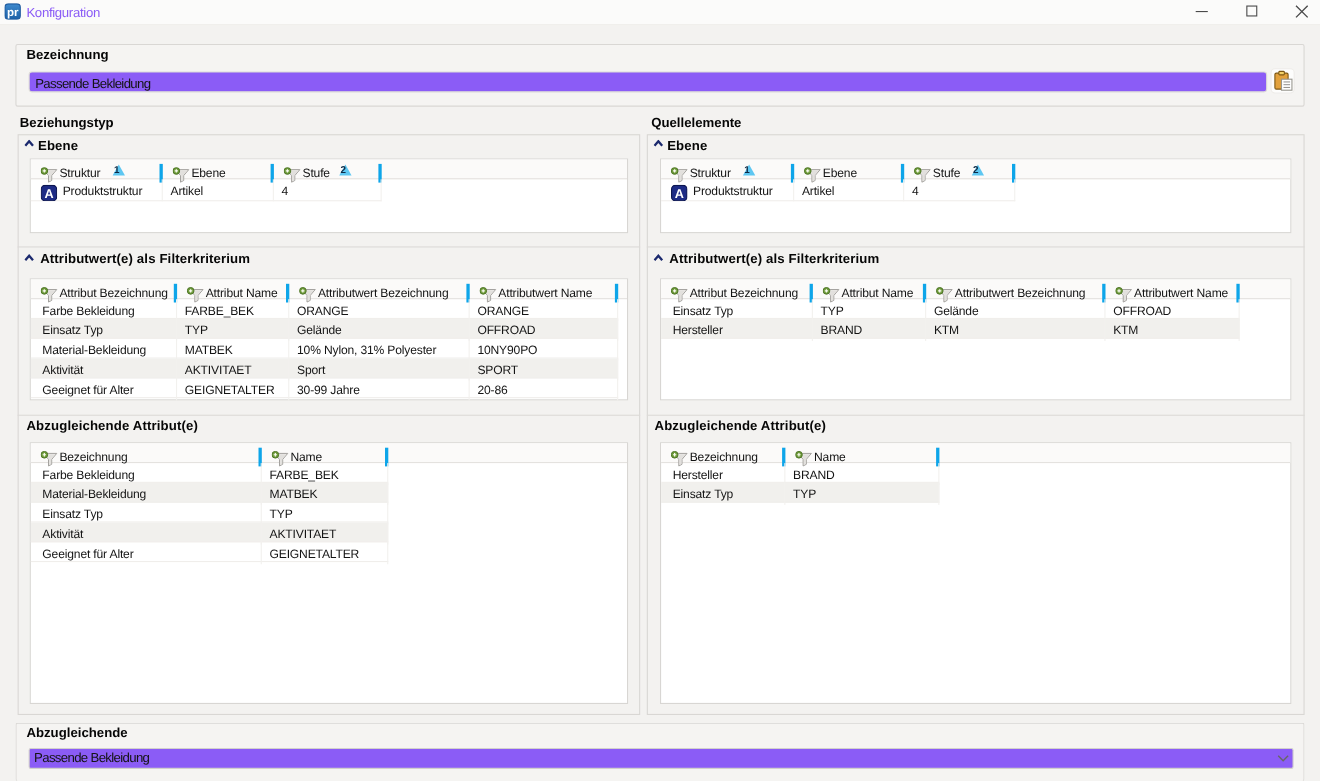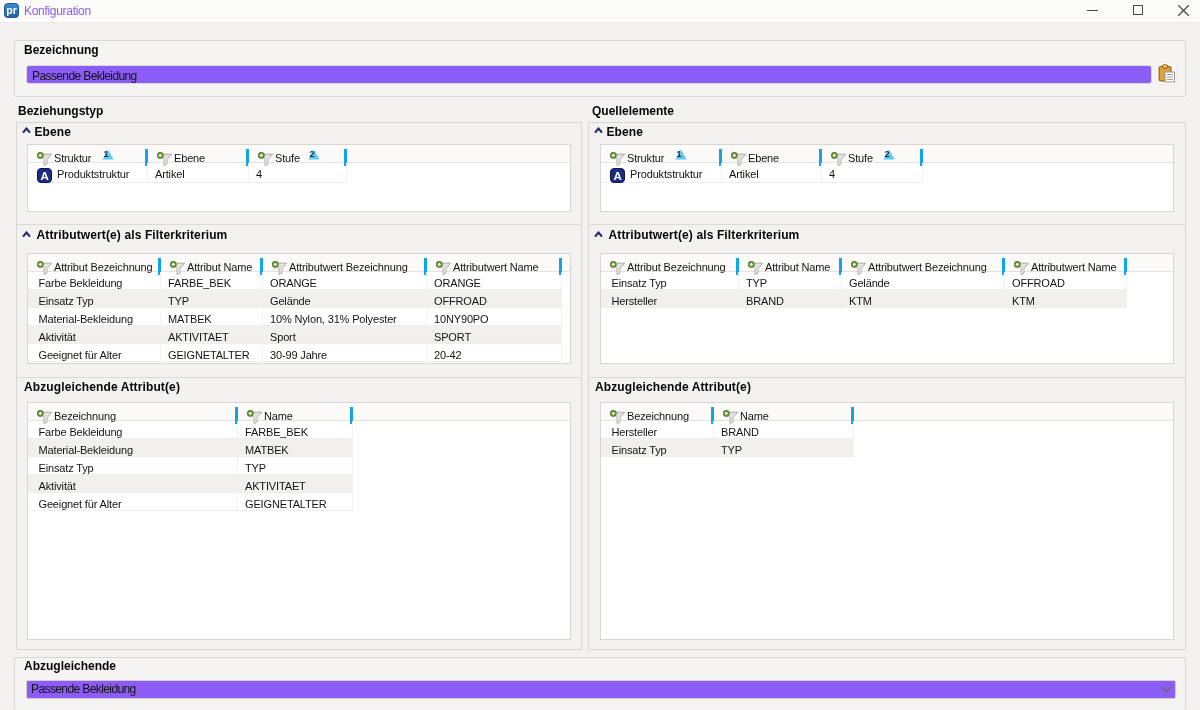--- a/index.html
+++ b/index.html
@@ -227,21 +227,21 @@
     <div class="grow" style="top:72px;height:18px;width:534px;background:#f1f0ed">
       <div class="cell" style="left:0px;width:133px;padding-left:10.5px">Aktivität</div>
       <div class="cell" style="left:133px;width:102px">AKTIVITAET</div>
       <div class="cell" style="left:235px;width:164px">Sport</div>
       <div class="cell" style="left:399px;width:135px">SPORT</div>
     </div>
     <div class="grow" style="top:90px;height:18px;width:534px">
       <div class="cell" style="left:0px;width:133px;padding-left:10.5px">Geeignet für Alter</div>
       <div class="cell" style="left:133px;width:102px">GEIGNETALTER</div>
       <div class="cell" style="left:235px;width:164px">30-99 Jahre</div>
-      <div class="cell" style="left:399px;width:135px">20-42</div>
+      <div class="cell" style="left:399px;width:135px">20-86</div>
     </div>
   </div>
 <div class="grid" style="left:600px;top:253px;width:574px;height:111px">
     <div class="ghead"></div>
     <div class="hc" style="left:0px;width:138px">
       <svg class="fun" width="16" height="15" viewBox="0 0 16 15">
         <path d="M2.4 2.2h12.2l-4.6 5.4v4.5l-2.9 1.5V7.6z" fill="#edebe8" stroke="#a3a19e" stroke-width="0.9"></path>
         <path d="M4.1 3.2h8.9l-3.5 4.1v4.5l-1.7 0.9V7.3z" fill="#e2e0dd" stroke="none"></path>
         <circle cx="3.3" cy="3.4" r="3.05" fill="#6f9c3a" stroke="#4e7427" stroke-width="0.9"></circle>
         <path d="M3.3 1.9v3M1.8 3.4h3" stroke="#f8faf0" stroke-width="1.1" fill="none"></path>

